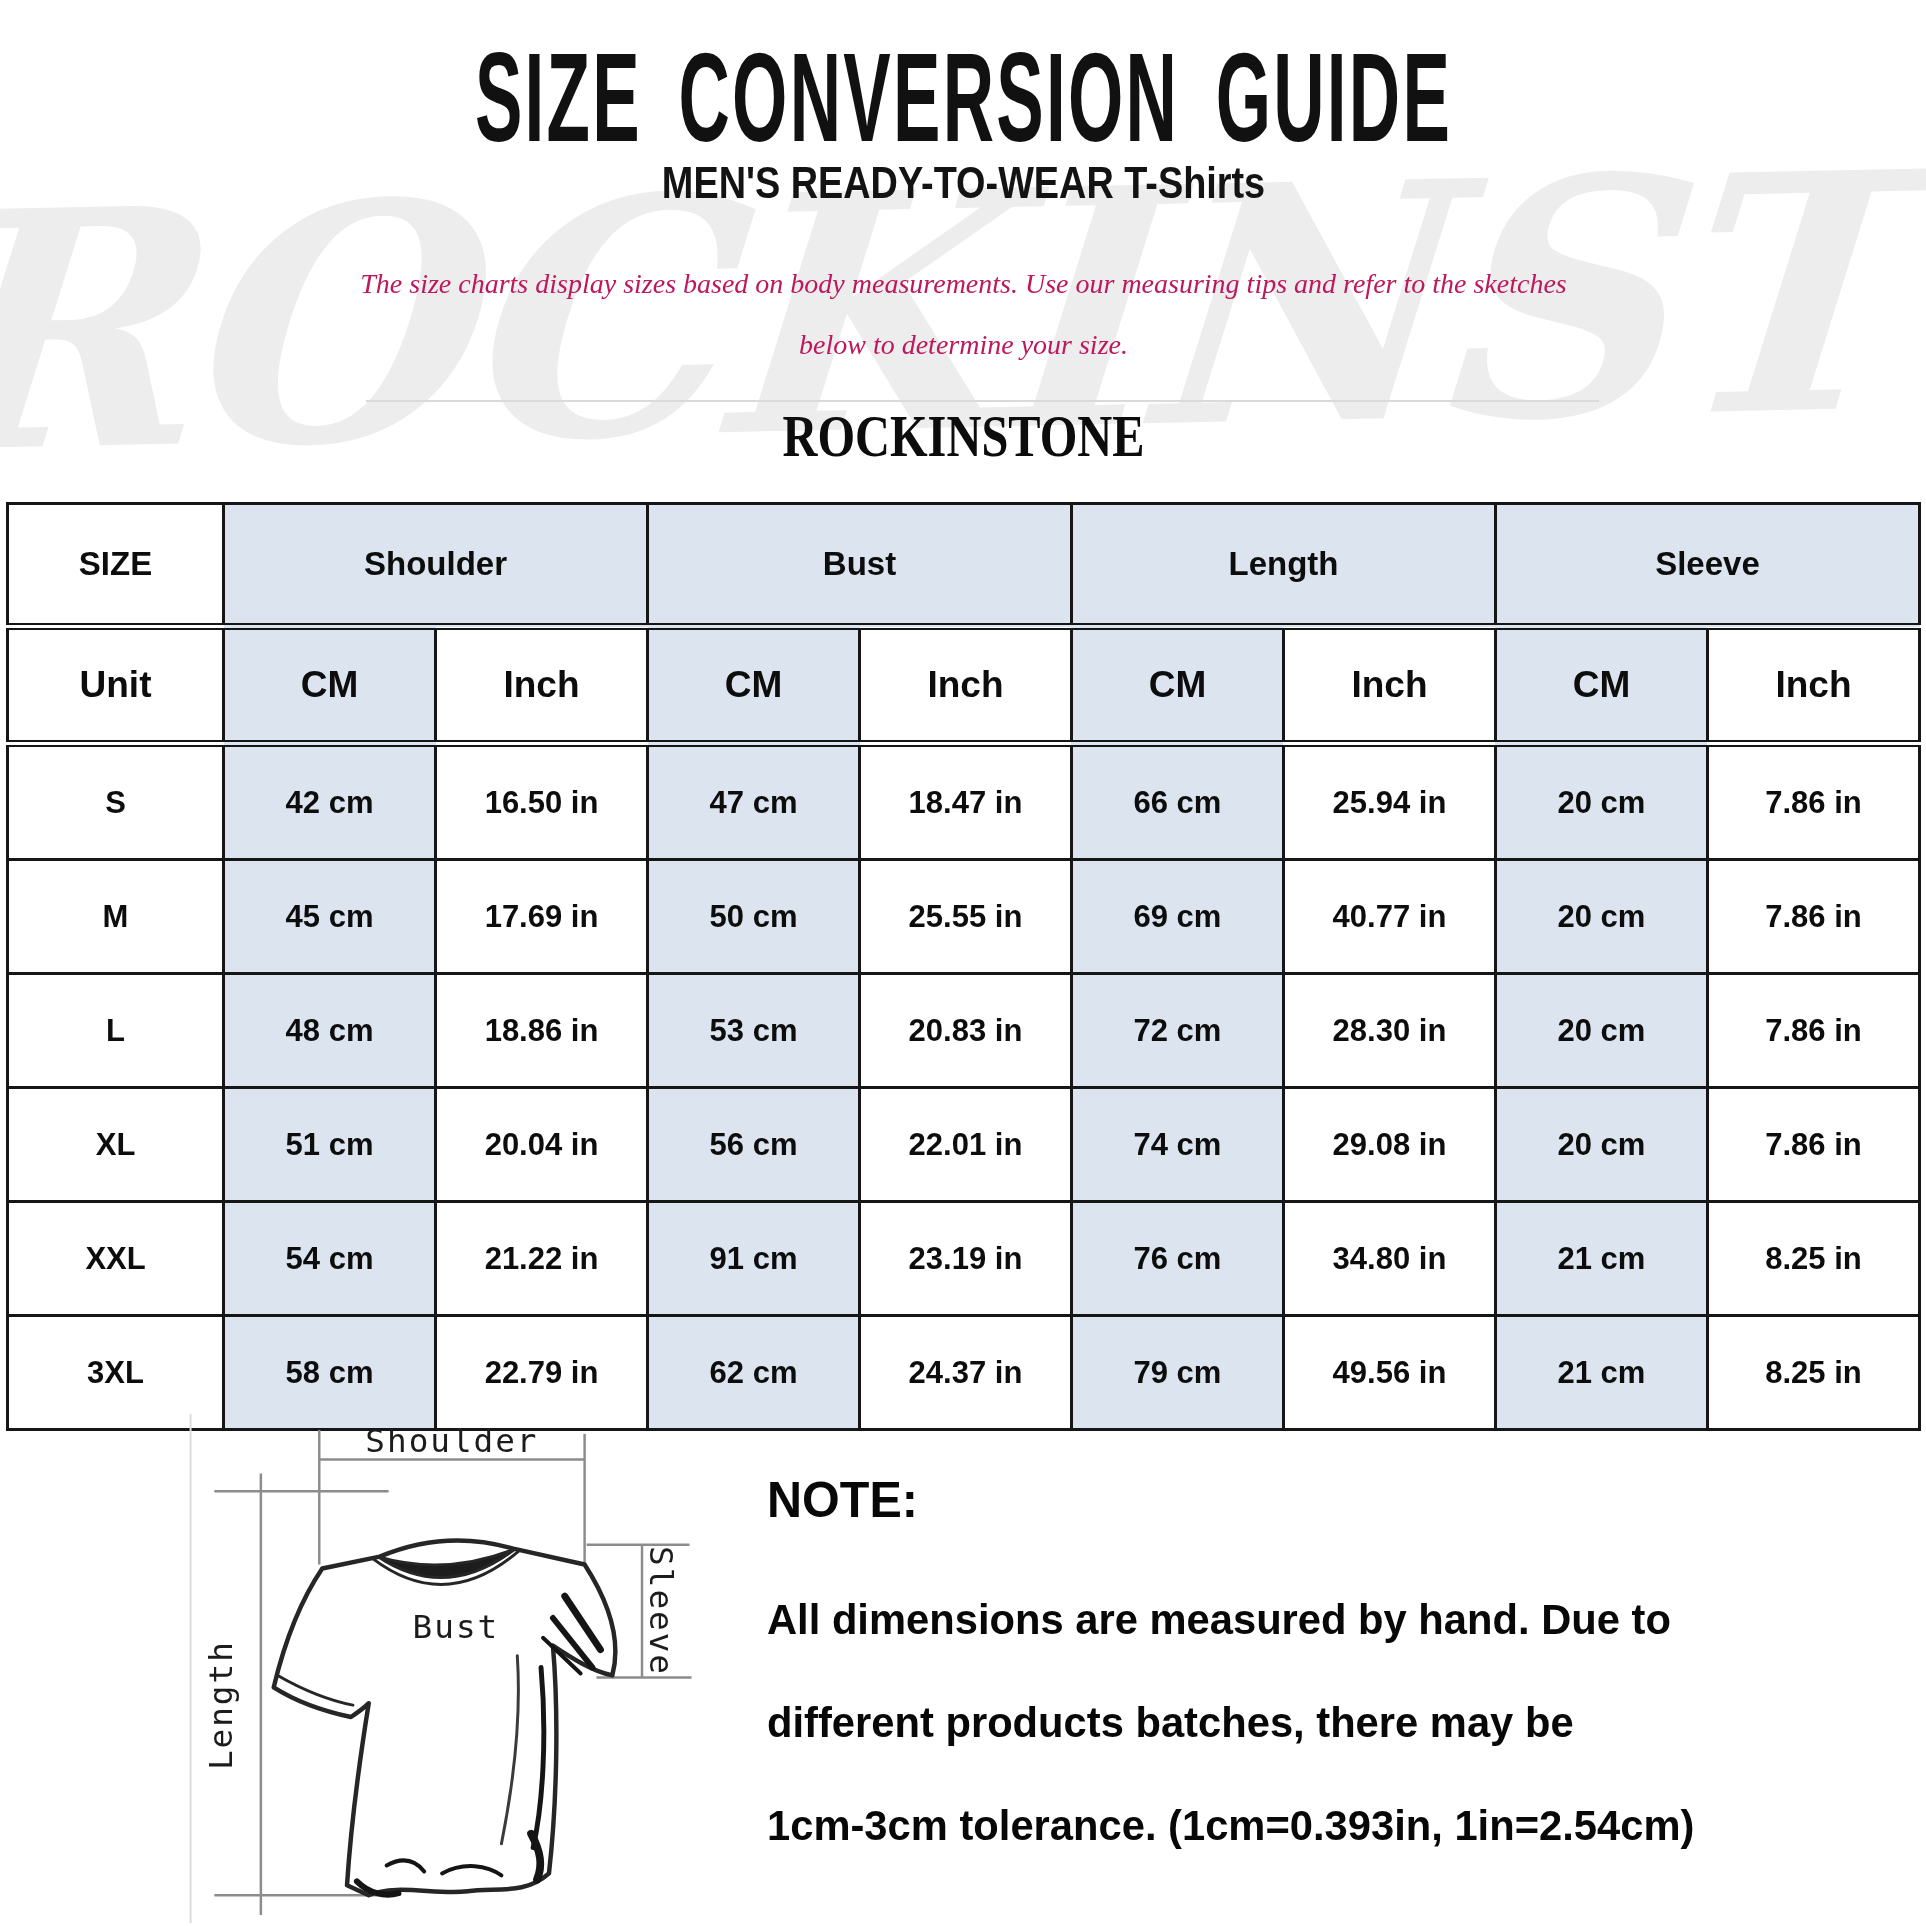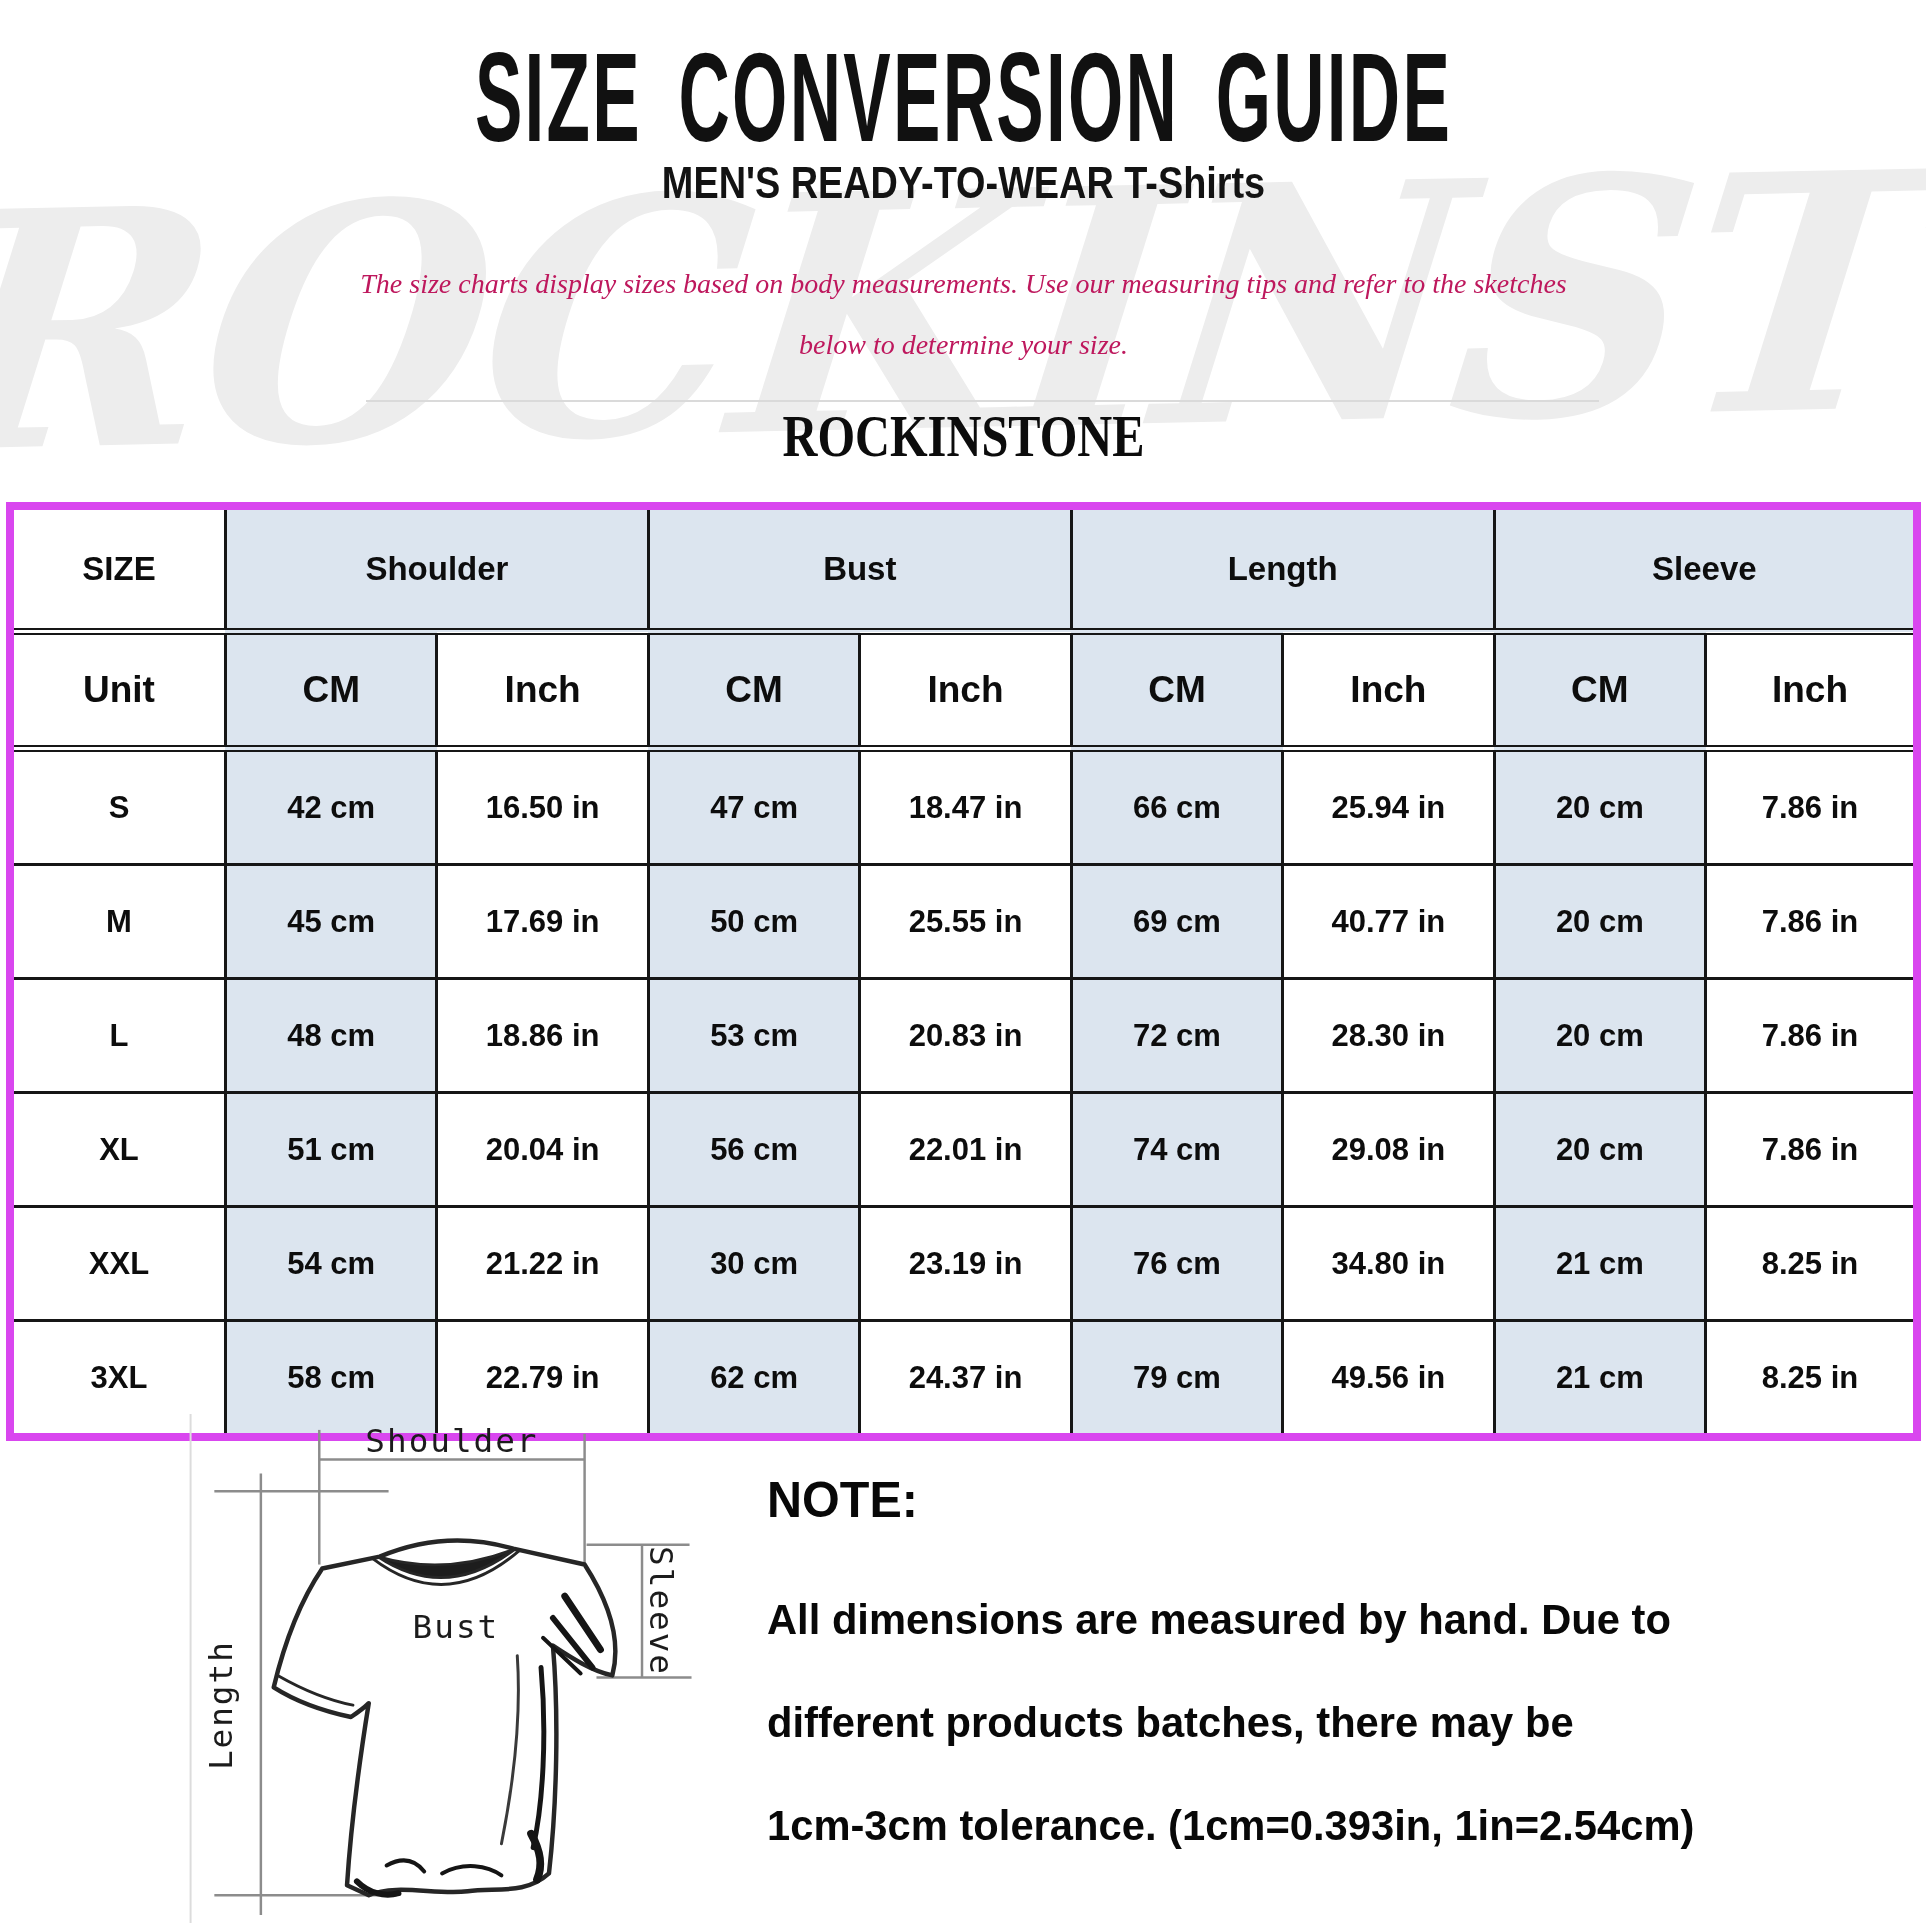--- a/index.html
+++ b/index.html
@@ -41,21 +41,21 @@
   .brand{
     position:absolute;top:402px;left:0;width:100%;text-align:center;
     font-family:"Liberation Serif", serif;font-size:59px;font-weight:bold;
     color:#0c0c0c;letter-spacing:0px;
     transform:scaleX(0.82);transform-origin:center top;white-space:nowrap;
   }
   
   .tablewrap{position:absolute;top:502px;left:6px;width:1915px;}
   table.size{
     width:100%;border-collapse:collapse;table-layout:fixed;
-    border:8px solid #d946ef;
+    border:3px solid #d946ef;
     padding-left:12px;
   }
   table.size th,table.size td{
     border:3px solid #161616;text-align:center;vertical-align:middle;
     font-weight:bold;color:#0d0d0d;padding:0;
   }
   tr.rhead th{height:118px;font-size:33px;border-bottom:7px double #161616;}
   tr.runit td{height:110px;font-size:37px;border-bottom:7px double #161616;}
   tbody tr.rdata td{height:111px;font-size:31px;}
   .c-b{background:#dce5ef;}
@@ -163,21 +163,21 @@
           <td class="c-w">22.01 in</td>
           <td class="c-b">74 cm</td>
           <td class="c-w">29.08 in</td>
           <td class="c-b">20 cm</td>
           <td class="c-w">7.86 in</td>
         </tr>
         <tr class="rdata">
           <td class="c-w">XXL</td>
           <td class="c-b">54 cm</td>
           <td class="c-w">21.22 in</td>
-          <td class="c-b">30 cm</td>
+          <td class="c-b">91 cm</td>
           <td class="c-w">23.19 in</td>
           <td class="c-b">76 cm</td>
           <td class="c-w">34.80 in</td>
           <td class="c-b">21 cm</td>
           <td class="c-w">8.25 in</td>
         </tr>
         <tr class="rdata">
           <td class="c-w">3XL</td>
           <td class="c-b">58 cm</td>
           <td class="c-w">22.79 in</td>

